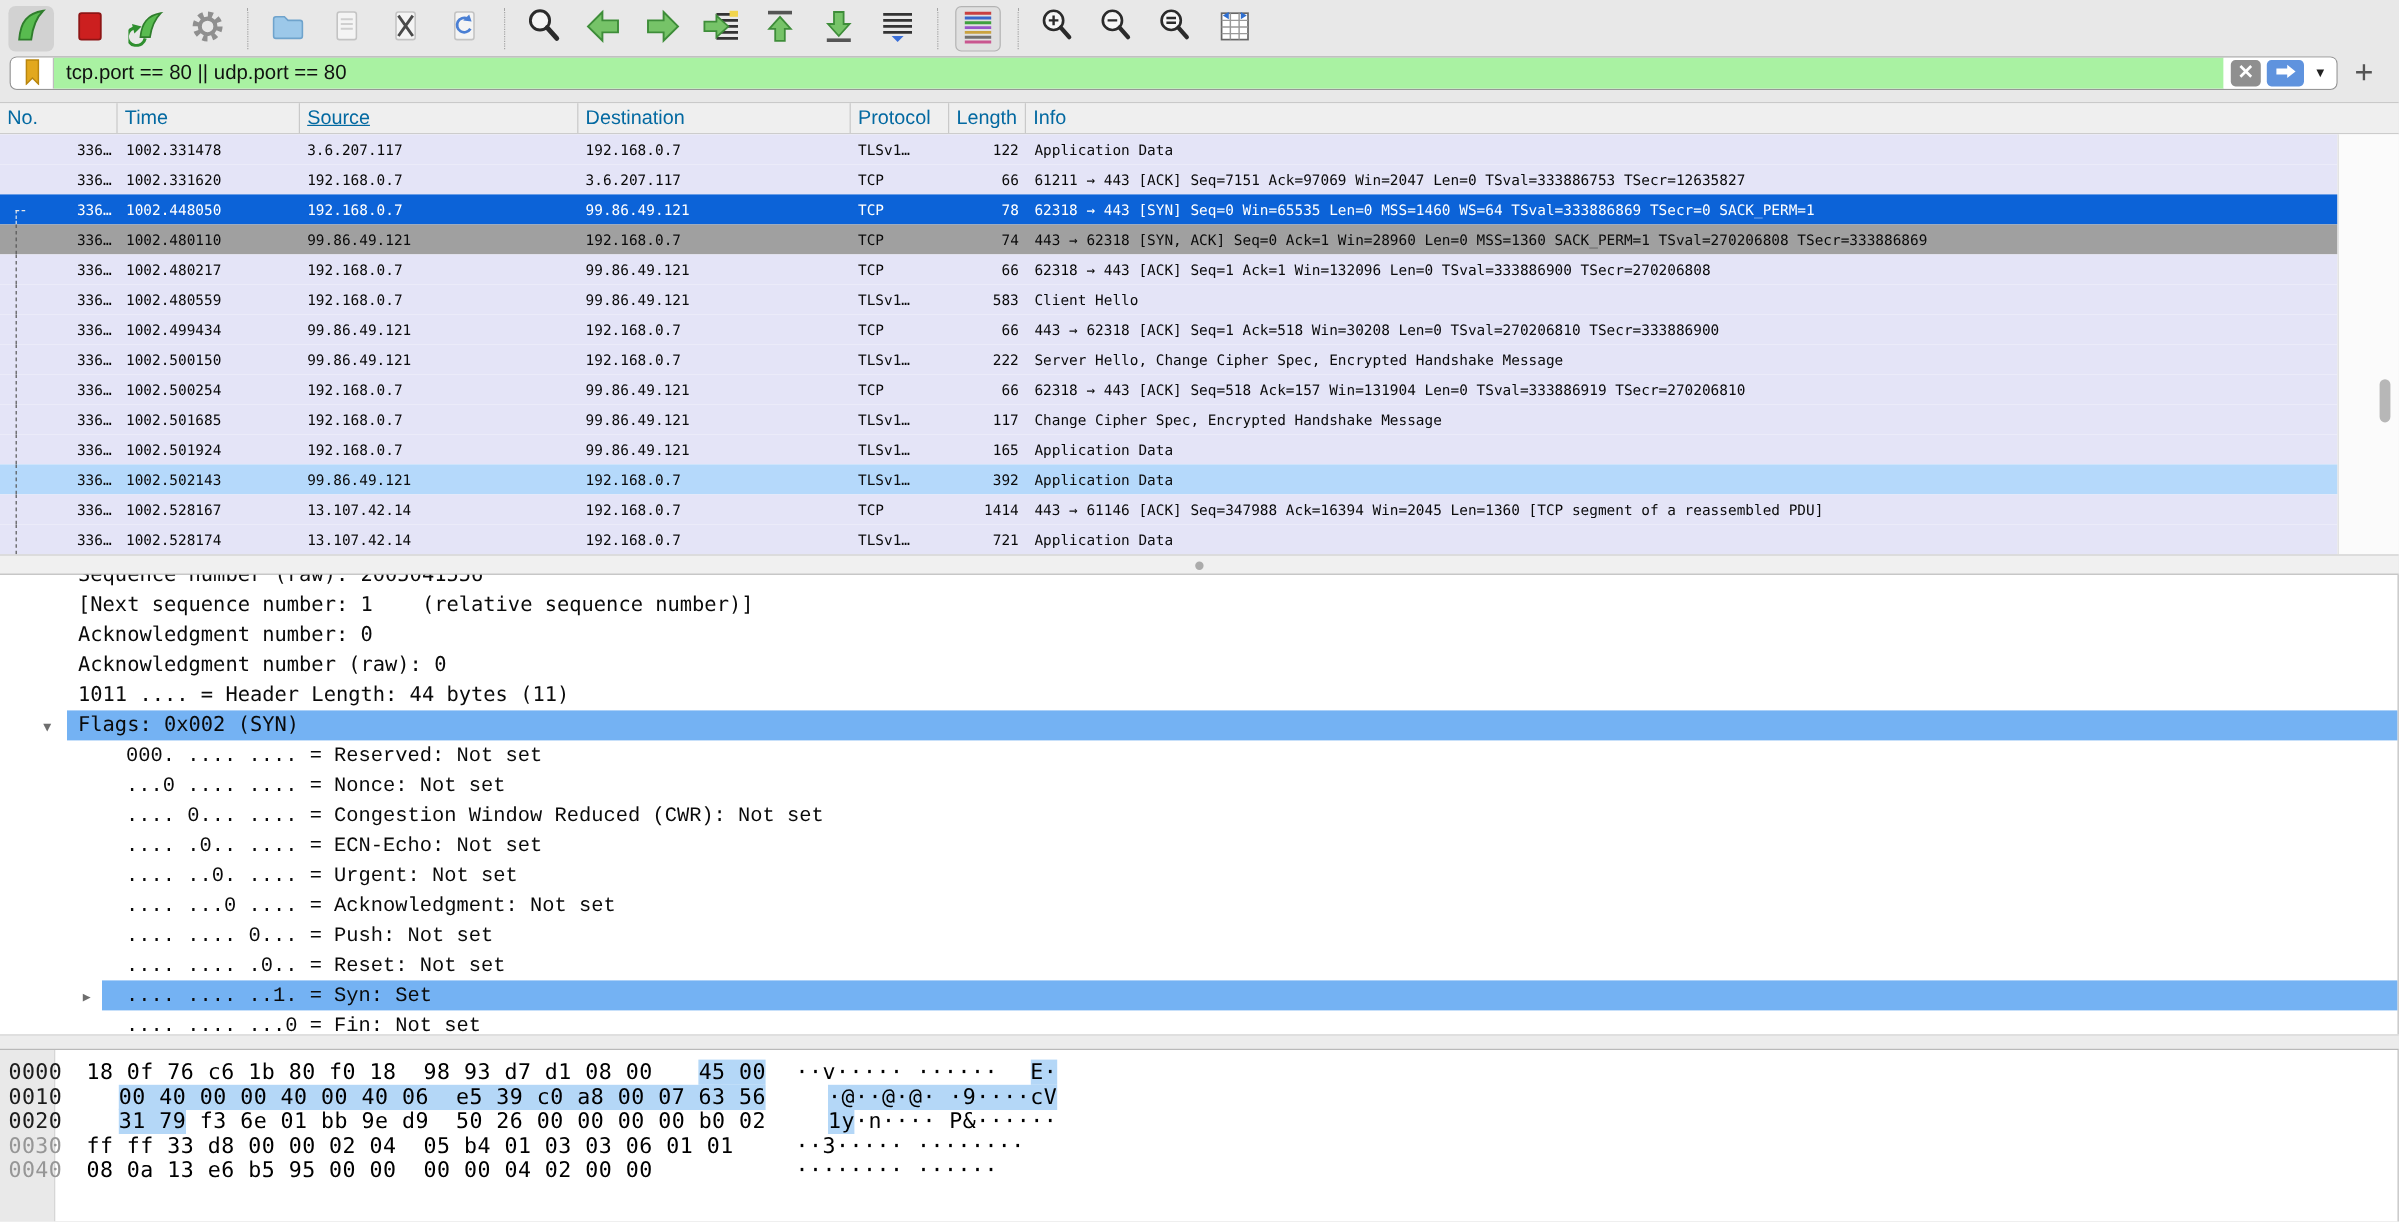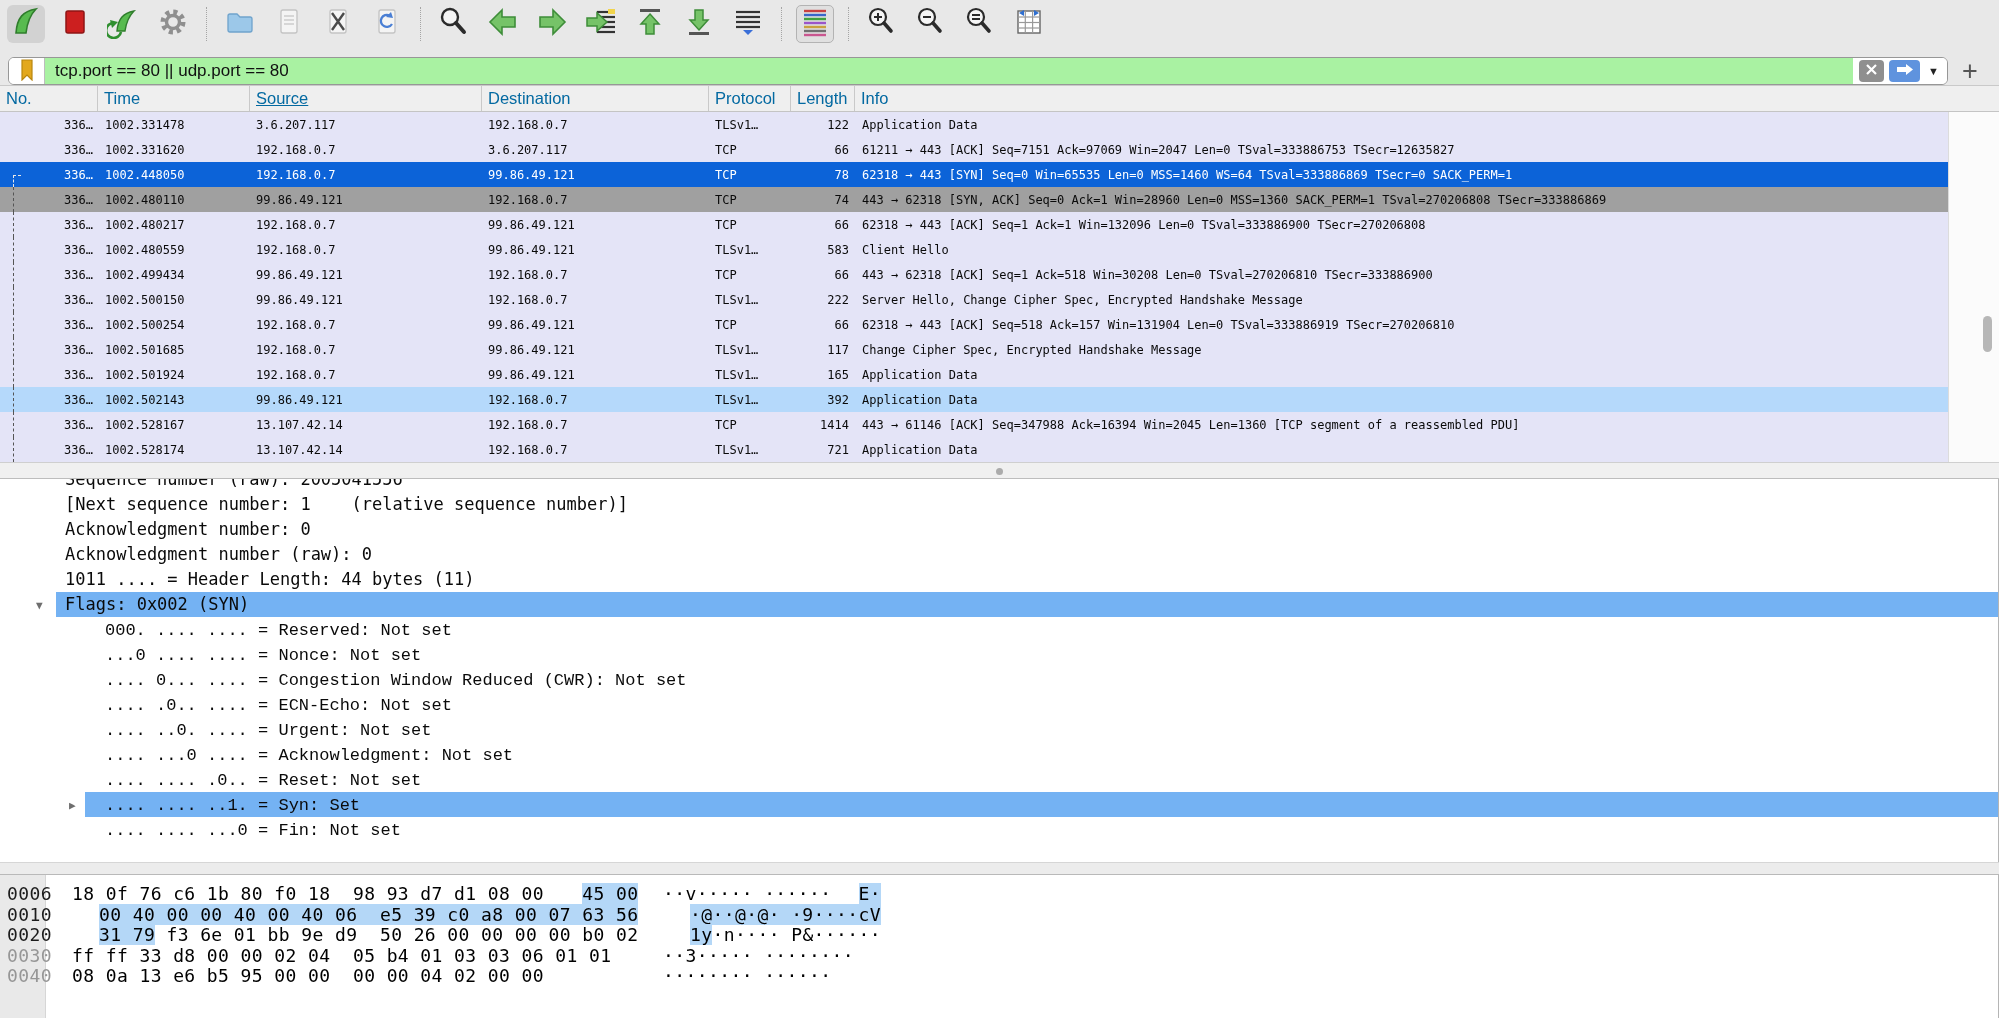--- a/index.html
+++ b/index.html
@@ -8,21 +8,21 @@
   #app { width:1999px; height:1018px; display:flex; flex-direction:column; }
 
   
   #toolbar { height:47px; display:flex; align-items:center; padding-left:7px; gap:11px; background:#e8e8e8; flex:none; }
   .tbtn { width:38px; height:38px; display:flex; align-items:center; justify-content:center; background:transparent; border:none; flex:none; }
   .tbtn.pressed  { background:#d2d2d2; border-radius:6px; }
   .tbtn.pressed2 { background:#e0e0e0; border:1px solid #b3b3b3; border-radius:5px; }
   .vsep { width:0; height:34px; border-left:1px dotted #a5a5a5; margin:0 3px; flex:none; }
 
   
-  #filterbar { height:39px; background:#e8e8e8; display:flex; align-items:flex-end; padding:0 8px; border-bottom:1px solid #c9c9c9; flex:none; }
+  #filterbar { height:39px; background:#e8e8e8; display:flex; align-items:flex-start; padding:0 8px; border-bottom:1px solid #c9c9c9; flex:none; }
   #filter-input { flex:none; width:1940px; height:28px; display:flex; align-items:stretch; border:1px solid #979797; border-radius:6px; background:#fff; overflow:hidden; }
   #bookmark-btn { width:36px; background:#fff; border:none; border-right:1px solid #bdbdbd; display:flex; align-items:center; justify-content:center; }
   .fval { flex:1; background:#a9f2a2; display:flex; align-items:center; padding-left:10px; font-size:17px; color:#111; white-space:pre; overflow:hidden; }
   #filter-right { display:flex; align-items:center; gap:5px; background:#fff; padding:0 8px 0 6px; }
   #clear-btn { width:25px; height:22px; border:none; border-radius:4px; background:#8f8f8f; color:#fff; display:flex; align-items:center; justify-content:center; }
   #apply-btn { width:31px; height:22px; border:none; border-radius:4px; background:#5f93de; display:flex; align-items:center; justify-content:center; }
   #caret { font-size:11px; color:#222; padding-left:3px; }
   #add-filter-btn { border:none; background:transparent; font-size:27px; line-height:27px; color:#555; margin-left:14px; }
 
   
@@ -438,32 +438,33 @@
         <div class="dline"><span class="dtext i1">Acknowledgment number: 0</span></div>
         <div class="dline"><span class="dtext i1">Acknowledgment number (raw): 0</span></div>
         <div class="dline"><span class="dtext i1">1011 .... = Header Length: 44 bytes (11)</span></div>
         <div class="dline sel1"><span class="darrow a1">▼</span><span class="dtext i1">Flags: 0x002 (SYN)</span></div>
         <div class="dline"><span class="dtext i2">000. .... .... = Reserved: Not set</span></div>
         <div class="dline"><span class="dtext i2">...0 .... .... = Nonce: Not set</span></div>
         <div class="dline"><span class="dtext i2">.... 0... .... = Congestion Window Reduced (CWR): Not set</span></div>
         <div class="dline"><span class="dtext i2">.... .0.. .... = ECN-Echo: Not set</span></div>
         <div class="dline"><span class="dtext i2">.... ..0. .... = Urgent: Not set</span></div>
         <div class="dline"><span class="dtext i2">.... ...0 .... = Acknowledgment: Not set</span></div>
+        <div class="dline"><span class="dtext i2">.... .... 0... = Push: Not set</span></div>
         <div class="dline"><span class="dtext i2">.... .... .0.. = Reset: Not set</span></div>
         <div class="dline sel2"><span class="darrow a2">▶</span><span class="dtext i2">.... .... ..1. = Syn: Set</span></div>
         <div class="dline"><span class="dtext i2">.... .... ...0 = Fin: Not set</span></div>
       </div>
   </div>
 
   <div id="split2"></div>
 
   <div id="hex">
     <div id="hex-gutter"></div>
     <div id="hex-rows">
-        <div class="hrow"><span class="hoff">0006</span><span class="hbytes"><span>18 0f 76 c6 1b 80 f0 18  98 93 d7 d1 08 00 </span><span class="hl">45 00</span></span><span class="hascii"><span>··v····· ······</span><span class="hl">E·</span></span></div>
+        <div class="hrow"><span class="hoff">0000</span><span class="hbytes"><span>18 0f 76 c6 1b 80 f0 18  98 93 d7 d1 08 00 </span><span class="hl">45 00</span></span><span class="hascii"><span>··v····· ······</span><span class="hl">E·</span></span></div>
         <div class="hrow"><span class="hoff">0010</span><span class="hbytes"><span class="hl">00 40 00 00 40 00 40 06  e5 39 c0 a8 00 07 63 56</span></span><span class="hascii"><span class="hl">·@··@·@· ·9····cV</span></span></div>
         <div class="hrow"><span class="hoff">0020</span><span class="hbytes"><span class="hl">31 79</span><span> f3 6e 01 bb 9e d9  50 26 00 00 00 00 b0 02</span></span><span class="hascii"><span class="hl">1y</span><span>·n···· P&amp;······</span></span></div>
         <div class="hrow"><span class="hoff dim">0030</span><span class="hbytes"><span>ff ff 33 d8 00 00 02 04  05 b4 01 03 03 06 01 01</span></span><span class="hascii"><span>··3····· ········</span></span></div>
         <div class="hrow"><span class="hoff dim">0040</span><span class="hbytes"><span>08 0a 13 e6 b5 95 00 00  00 00 04 02 00 00</span></span><span class="hascii"><span>········ ······</span></span></div>
       </div>
   </div>
 
 </div>
 
 </body></html>

